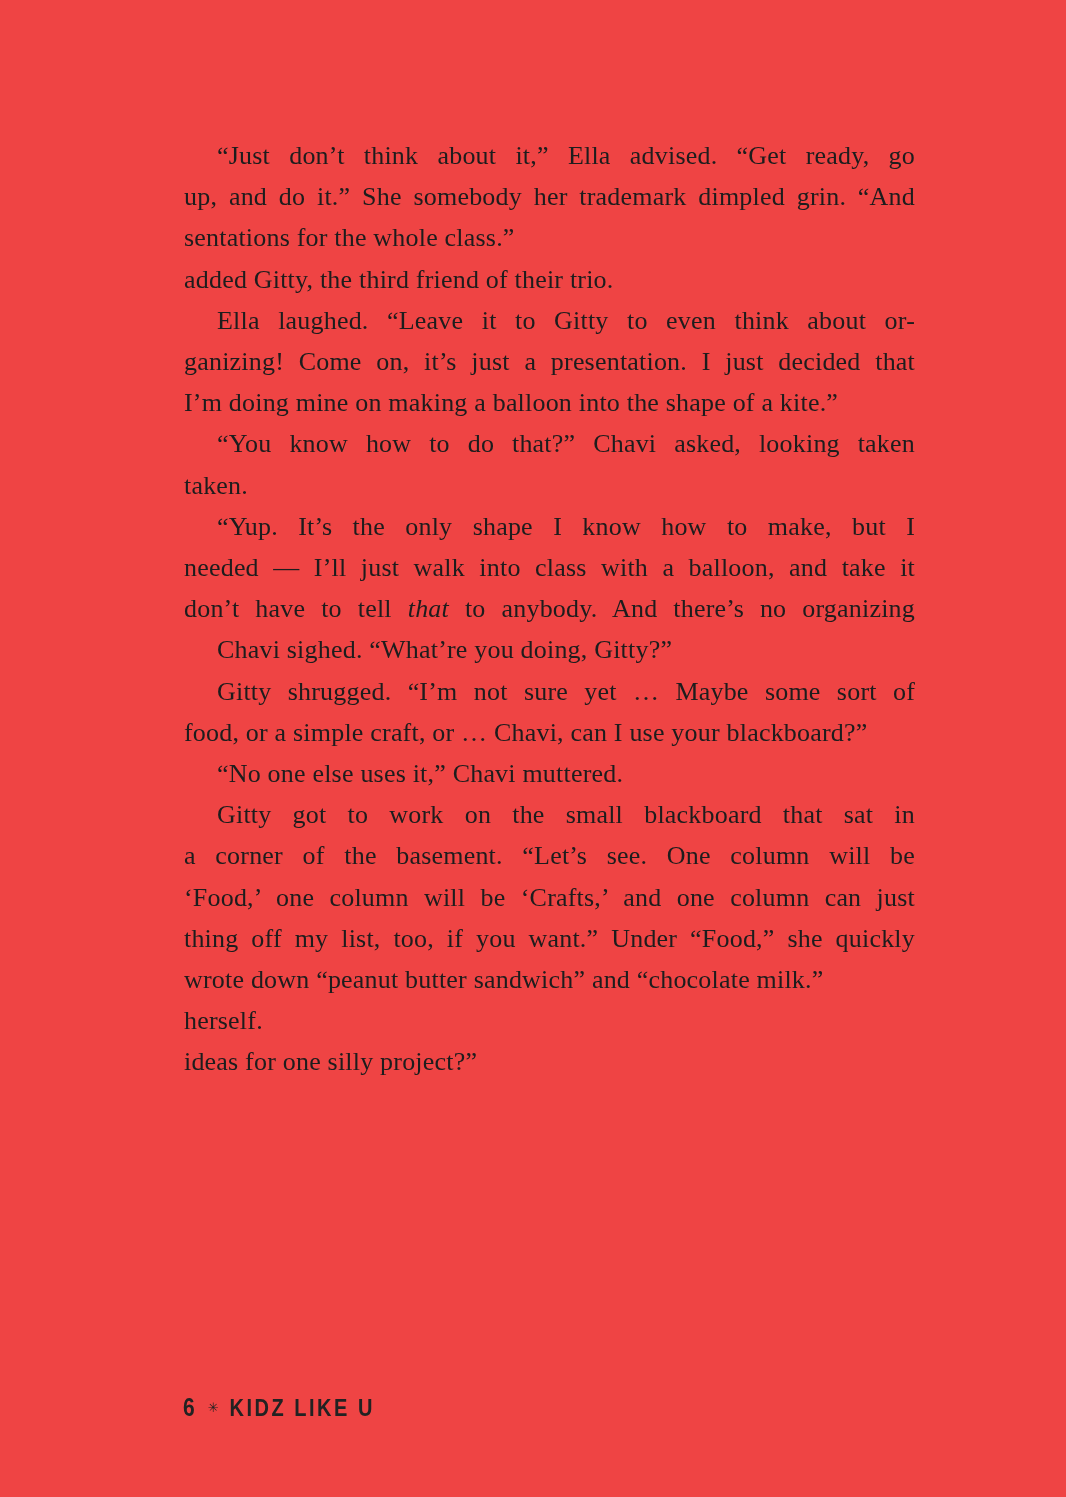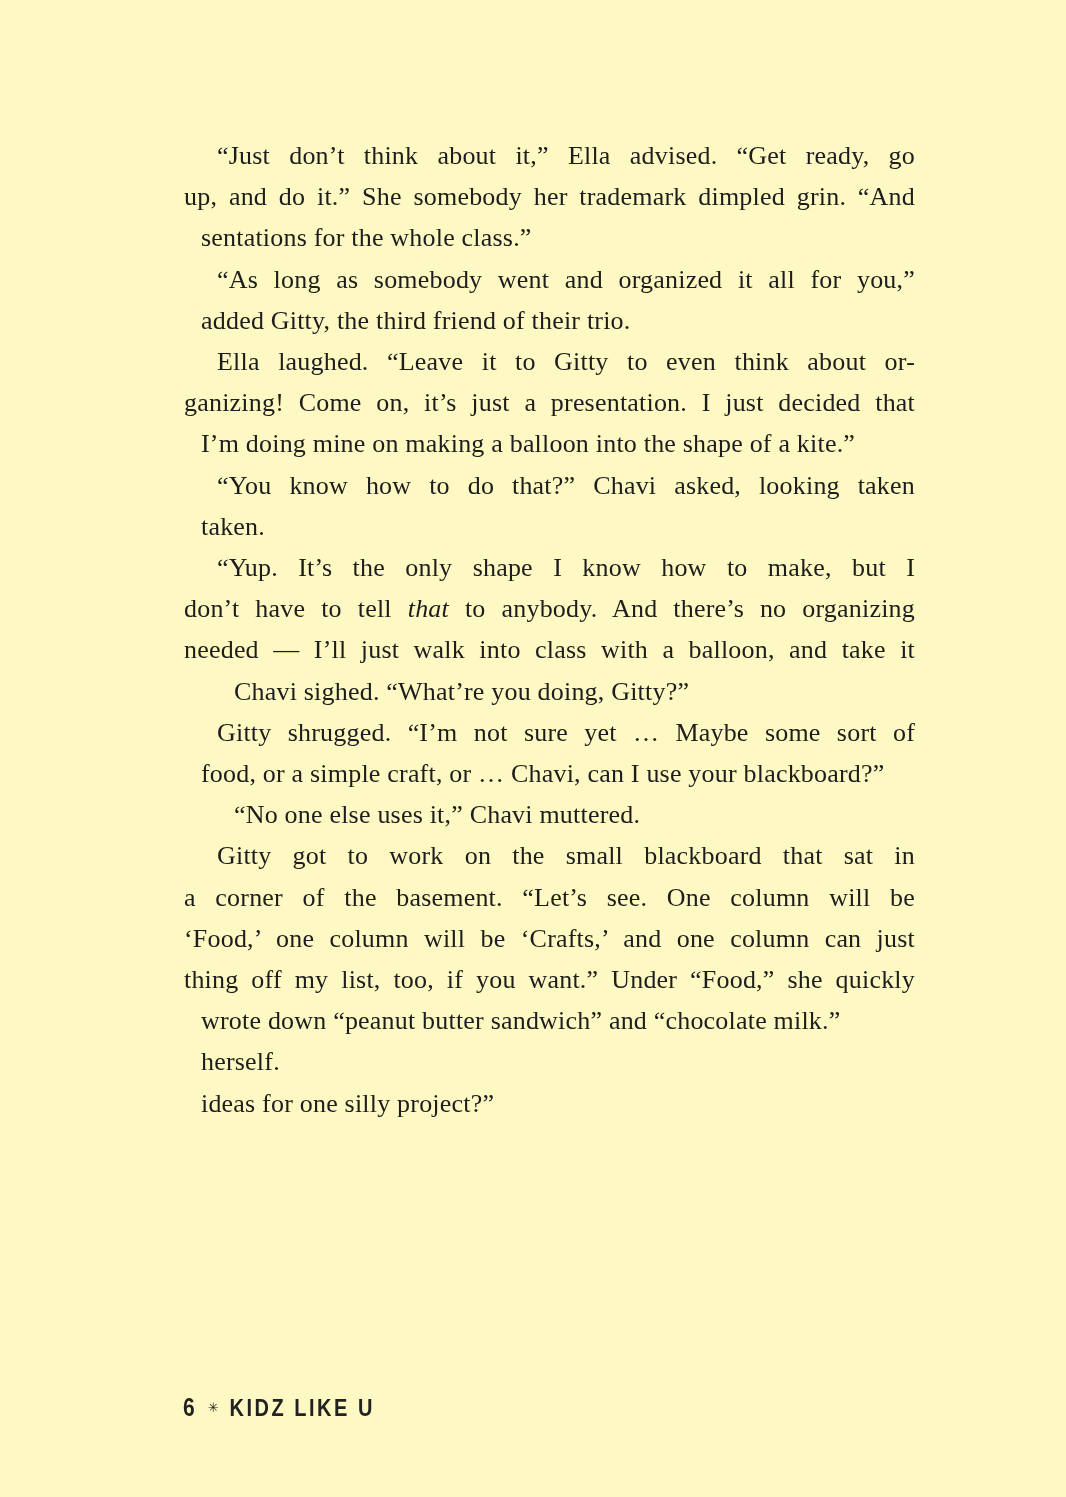--- a/index.html
+++ b/index.html
@@ -4,42 +4,41 @@
 <style>
   html, body {
     margin: 0;
     padding: 0;
     background: #e8e8e8;
   }
   .page {
     position: relative;
     width: 1066px;
     height: 1497px;
-    background: #fef9c3;
+    background: #ef4444;
     overflow: hidden;
     font-family: "Liberation Serif", "DejaVu Serif", serif;
     color: #1d1d1d;
   }
   .page-body {
     position: absolute;
     left: 184px;
     top: 135px;
     width: 731px;
     font-size: 26px;
     line-height: 41.2px;
     letter-spacing: 0.2px;
   }
   .line {
     text-align: justify;
     text-align-last: justify;
     white-space: normal;
   }
   .line.last {
     text-align-last: left;
-    margin-left: 17px;
   }
   .line.indent {
     text-indent: 33px;
   }
   .line i {
     font-style: italic;
   }
   .page-footer {
     position: absolute;
     left: 183px;
@@ -74,30 +73,29 @@
 </style>
 </head>
 <body>
 
 <div class="page">
 
   <div class="page-body">
       <div class="line indent"><span>“Just don’t think about it,” Ella advised. “Get ready, go</span></div>
       <div class="line"><span>up, and do it.” She somebody her trademark dimpled grin. “And</span></div>
       <div class="line last"><span>sentations for the whole class.”</span></div>
-      <div class="line indent"><span>“As long as somebody went and organized it all for you,”</span></div>
       <div class="line last"><span>added Gitty, the third friend of their trio.</span></div>
       <div class="line indent"><span>Ella laughed. “Leave it to Gitty to even think about or-</span></div>
       <div class="line"><span>ganizing! Come on, it’s just a presentation. I just decided that</span></div>
       <div class="line last"><span>I’m doing mine on making a balloon into the shape of a kite.”</span></div>
       <div class="line indent"><span>“You know how to do that?” Chavi asked, looking taken</span></div>
       <div class="line last"><span>taken.</span></div>
       <div class="line indent"><span>“Yup. It’s the only shape I know how to make, but I</span></div>
+      <div class="line"><span>needed — I’ll just walk into class with a balloon, and take it</span></div>
       <div class="line"><span>don’t have to tell </span><i>that</i><span> to anybody. And there’s no organizing</span></div>
-      <div class="line"><span>needed — I’ll just walk into class with a balloon, and take it</span></div>
       <div class="line indent last"><span>Chavi sighed. “What’re you doing, Gitty?”</span></div>
       <div class="line indent"><span>Gitty shrugged. “I’m not sure yet … Maybe some sort of</span></div>
       <div class="line last"><span>food, or a simple craft, or … Chavi, can I use your blackboard?”</span></div>
       <div class="line indent last"><span>“No one else uses it,” Chavi muttered.</span></div>
       <div class="line indent"><span>Gitty got to work on the small blackboard that sat in</span></div>
       <div class="line"><span>a corner of the basement. “Let’s see. One column will be</span></div>
       <div class="line"><span>‘Food,’ one column will be ‘Crafts,’ and one column can just</span></div>
       <div class="line"><span>thing off my list, too, if you want.” Under “Food,” she quickly</span></div>
       <div class="line last"><span>wrote down “peanut butter sandwich” and “chocolate milk.”</span></div>
       <div class="line last"><span>herself.</span></div>

